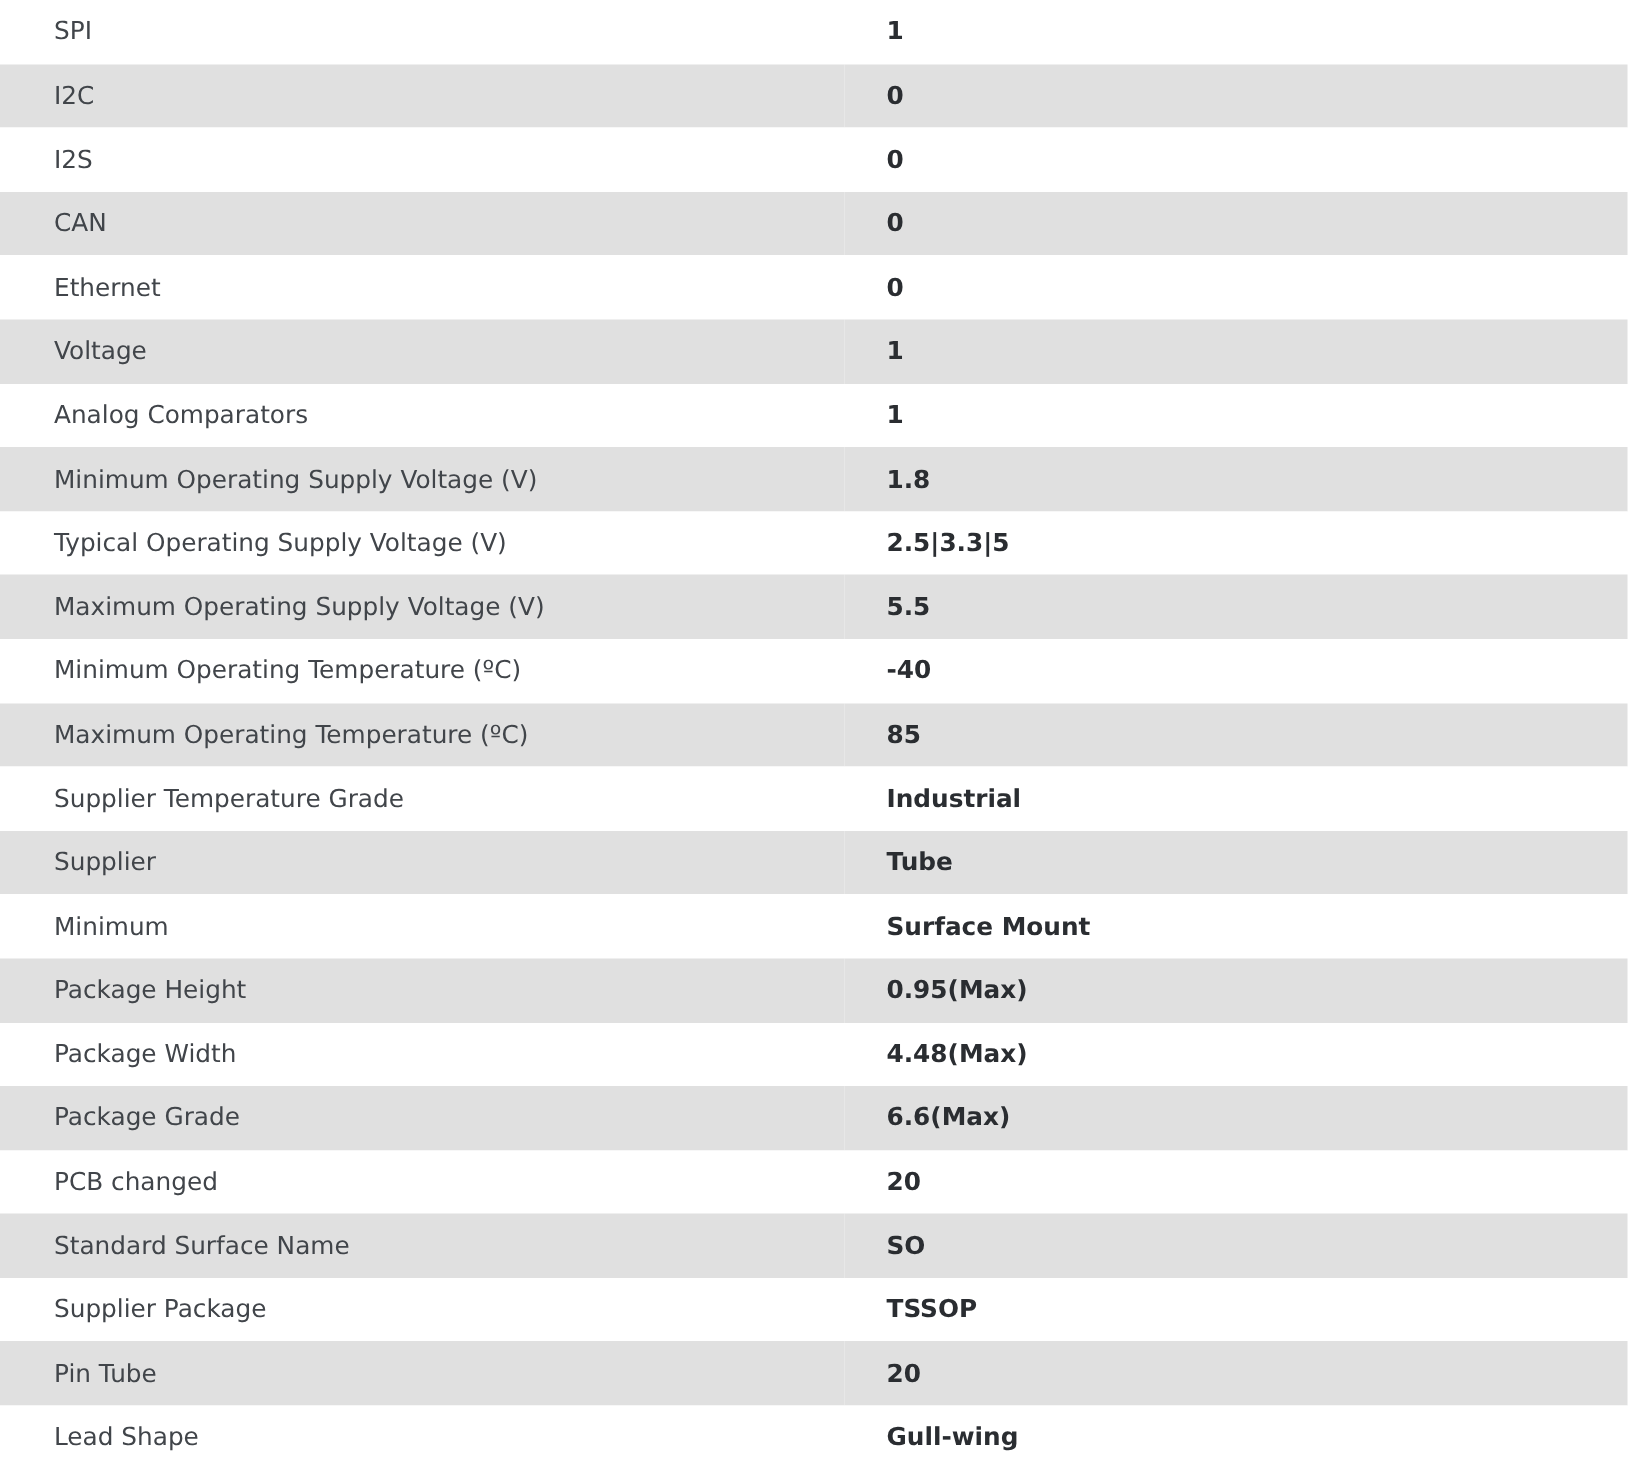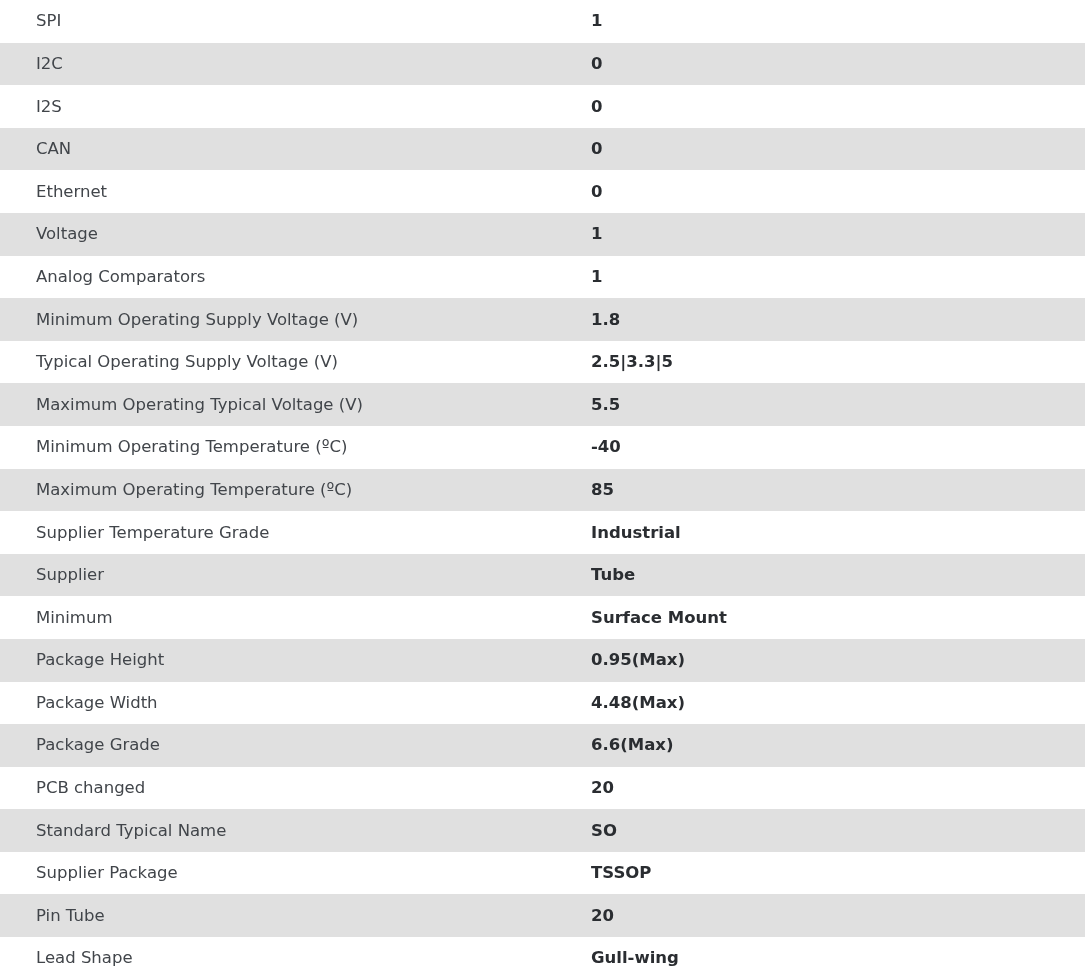--- a/index.html
+++ b/index.html
@@ -82,21 +82,21 @@
       </tr>
       <tr class="alt">
         <td class="label">Minimum Operating Supply Voltage (V)</td>
         <td class="value">1.8</td>
       </tr>
       <tr class="plain">
         <td class="label">Typical Operating Supply Voltage (V)</td>
         <td class="value">2.5|3.3|5</td>
       </tr>
       <tr class="alt">
-        <td class="label">Maximum Operating Typical Voltage (V)</td>
+        <td class="label">Maximum Operating Supply Voltage (V)</td>
         <td class="value">5.5</td>
       </tr>
       <tr class="plain">
         <td class="label">Minimum Operating Temperature (ºC)</td>
         <td class="value">-40</td>
       </tr>
       <tr class="alt">
         <td class="label">Maximum Operating Temperature (ºC)</td>
         <td class="value">85</td>
       </tr>
@@ -122,21 +122,21 @@
       </tr>
       <tr class="alt">
         <td class="label">Package Grade</td>
         <td class="value">6.6(Max)</td>
       </tr>
       <tr class="plain">
         <td class="label">PCB changed</td>
         <td class="value">20</td>
       </tr>
       <tr class="alt">
-        <td class="label">Standard Typical Name</td>
+        <td class="label">Standard Surface Name</td>
         <td class="value">SO</td>
       </tr>
       <tr class="plain">
         <td class="label">Supplier Package</td>
         <td class="value">TSSOP</td>
       </tr>
       <tr class="alt">
         <td class="label">Pin Tube</td>
         <td class="value">20</td>
       </tr>

